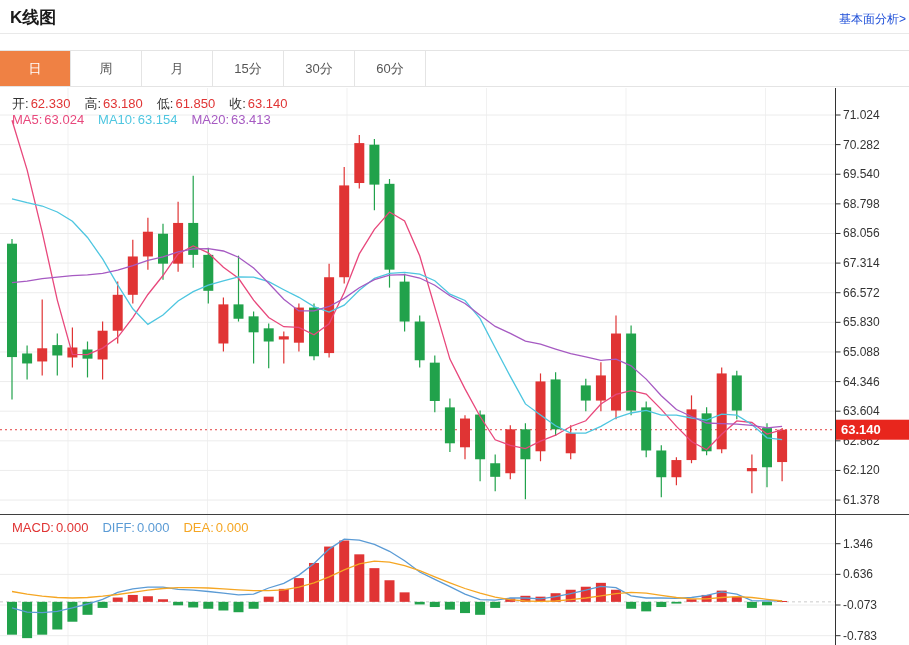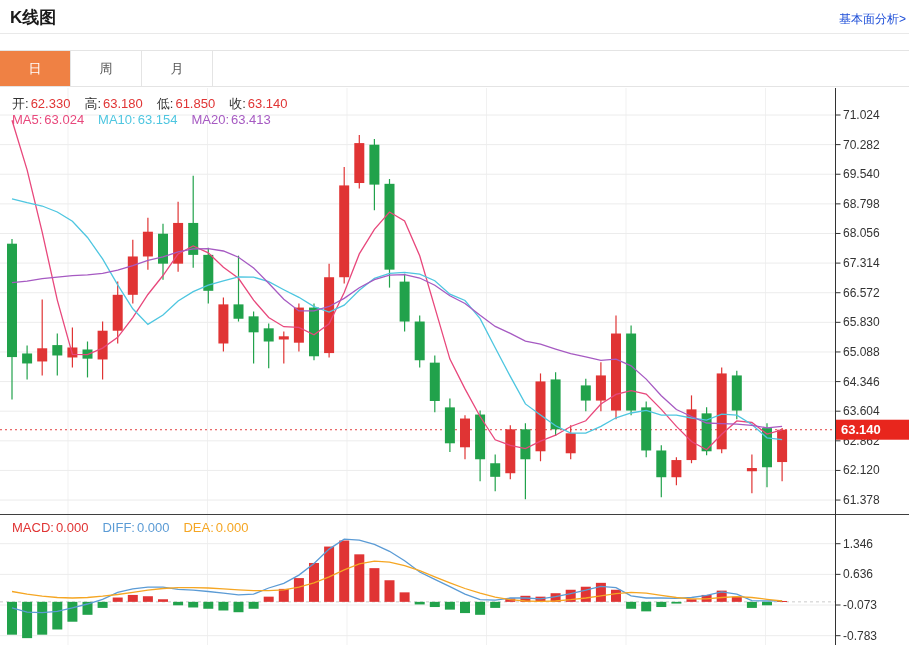--- a/index.html
+++ b/index.html
@@ -22,20 +22,23 @@
 
 <div class="wrap">
   <div class="page-title">K线图</div>
   <a class="top-link">基本面分析&gt;</a>
   <div class="head-divider"></div>
 
   <div class="tabbar">
       <div class="tab active">日</div>
       <div class="tab">周</div>
       <div class="tab">月</div>
+      <div class="tab">15分</div>
+      <div class="tab">30分</div>
+      <div class="tab">60分</div>
     </div>
 
   <div class="overlay-row" style="top:95px;"><span class="grp"><span style="color: rgb(51, 51, 51);">开:</span><span style="color: rgb(224, 52, 52); margin-left: 2px;">62.330</span></span><span class="grp"><span style="color: rgb(51, 51, 51);">高:</span><span style="color: rgb(224, 52, 52); margin-left: 2px;">63.180</span></span><span class="grp"><span style="color: rgb(51, 51, 51);">低:</span><span style="color: rgb(224, 52, 52); margin-left: 2px;">61.850</span></span><span class="grp"><span style="color: rgb(51, 51, 51);">收:</span><span style="color: rgb(224, 52, 52); margin-left: 2px;">63.140</span></span></div>
   <div class="overlay-row" style="top:112px;"><span class="grp"><span style="color: rgb(232, 72, 124);">MA5:</span><span style="color: rgb(232, 72, 124); margin-left: 2px;">63.024</span></span><span class="grp"><span style="color: rgb(78, 198, 224);">MA10:</span><span style="color: rgb(78, 198, 224); margin-left: 2px;">63.154</span></span><span class="grp"><span style="color: rgb(166, 90, 194);">MA20:</span><span style="color: rgb(166, 90, 194); margin-left: 2px;">63.413</span></span></div>
   <div class="overlay-row" style="top:520px;"><span class="grp"><span style="color: rgb(224, 52, 52);">MACD:</span><span style="color: rgb(224, 52, 52); margin-left: 2px;">0.000</span></span><span class="grp"><span style="color: rgb(91, 155, 213);">DIFF:</span><span style="color: rgb(91, 155, 213); margin-left: 2px;">0.000</span></span><span class="grp"><span style="color: rgb(245, 166, 35);">DEA:</span><span style="color: rgb(245, 166, 35); margin-left: 2px;">0.000</span></span></div>
 
   <svg id="chart-svg" width="909" height="557">
       <g>
         <line x1="68" y1="0" x2="68" y2="557" stroke="#f1f1f1" stroke-width="1"></line>
         <line x1="207.5" y1="0" x2="207.5" y2="557" stroke="#f1f1f1" stroke-width="1"></line>

